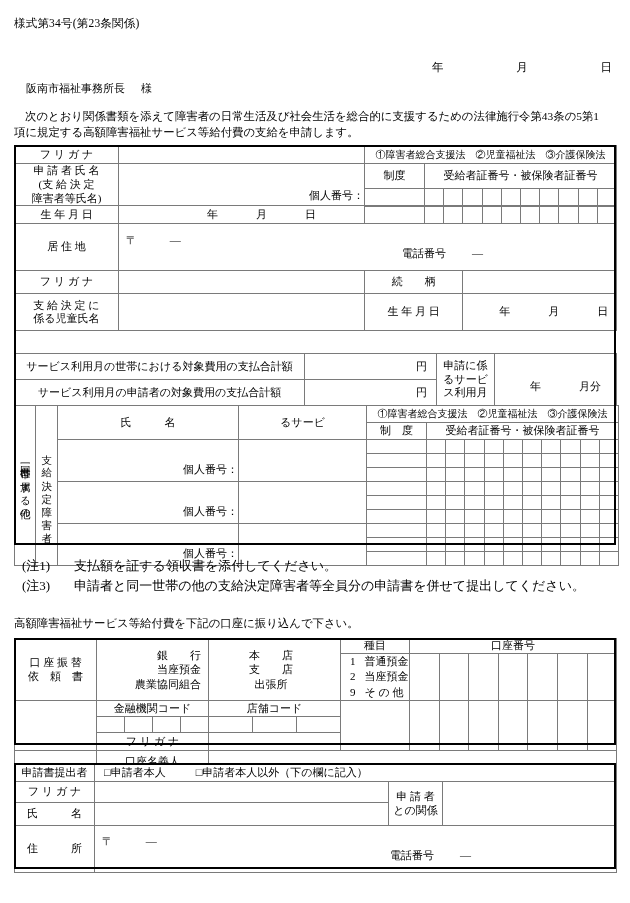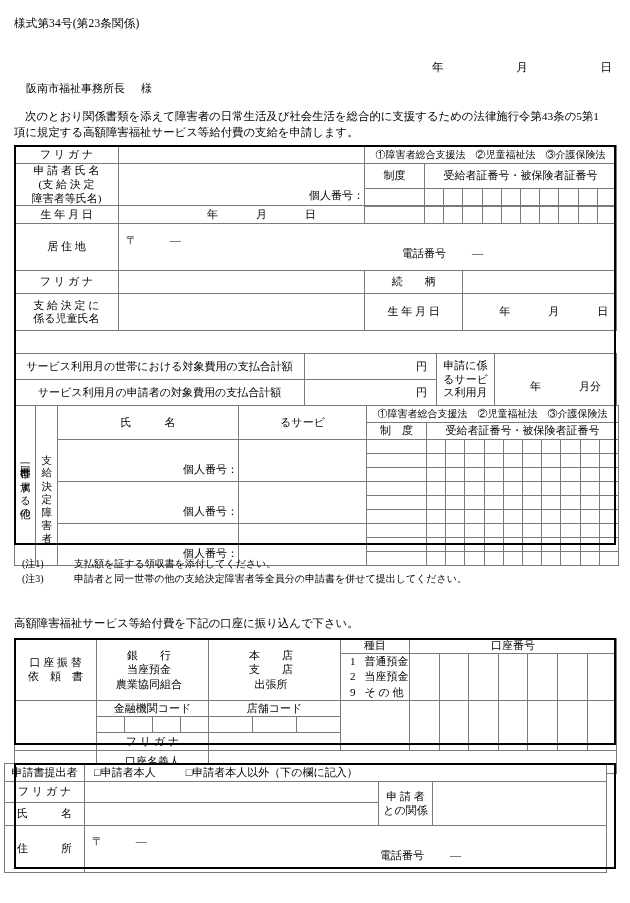--- a/index.html
+++ b/index.html
@@ -130,21 +130,21 @@
     padding: 3px 0 0 7px;
   }
   .post-row .dash { padding-left: 30px; }
   .yen { text-align: right; padding-right: 9px; }
 
   
   .notes {
     position: absolute;
     left: 22px;
     top: 556px;
-    font-size: 10px;
+    font-size: 13px;
     line-height: 1.52;
   }
   .notes div { white-space: nowrap; }
   .notes .nk { display: inline-block; width: 52px; }
 
   .bank-lead {
     position: absolute;
     left: 14px;
     top: 616px;
     font-size: 11.4px;
@@ -575,21 +575,21 @@
         <col style="width:29.6px">
     </colgroup>
 
     <tbody>
         <tr>
       <td rowspan="3" style="height:14px">
         <div class="lbl-c">口 座 振 替</div>
         <div class="lbl-c">依　頼　書</div>
       </td>
       <td colspan="4" rowspan="3" class="no-bottom">
-        <div style="text-align:center; padding-right:7px; line-height:1.32;">
+        <div style="text-align:right; padding-right:7px; line-height:1.32;">
           <div>銀　　行</div>
           <div>当座預金</div>
           <div>農業協同組合</div>
         </div>
       </td>
       <td colspan="3" rowspan="3" class="no-bottom">
         <div style="text-align:center; padding-right:7px; line-height:1.32;">
           <div>本　　店</div>
           <div>支　　店</div>
           <div>出張所</div>
@@ -668,21 +668,21 @@
       <td colspan="4" style="height:22px">
         <span>口座名義人</span>
       </td>
       <td colspan="11"></td>
     </tr>
   </tbody>
     </table>
 
   <div class="outer-border" style="left:14px; top:638px; width:602px; height:107px;"></div>
 
-  <table class="frm" style="left:4px; top:763px; width:602px;">
+  <table class="frm" style="left:14px; top:763px; width:602px;">
     <colgroup>
       <col style="width:80px">
       <col style="width:294px">
       <col style="width:54px">
       <col style="width:174px">
     </colgroup>
 
     <tbody>
         <tr>
       <td style="height:17px">

